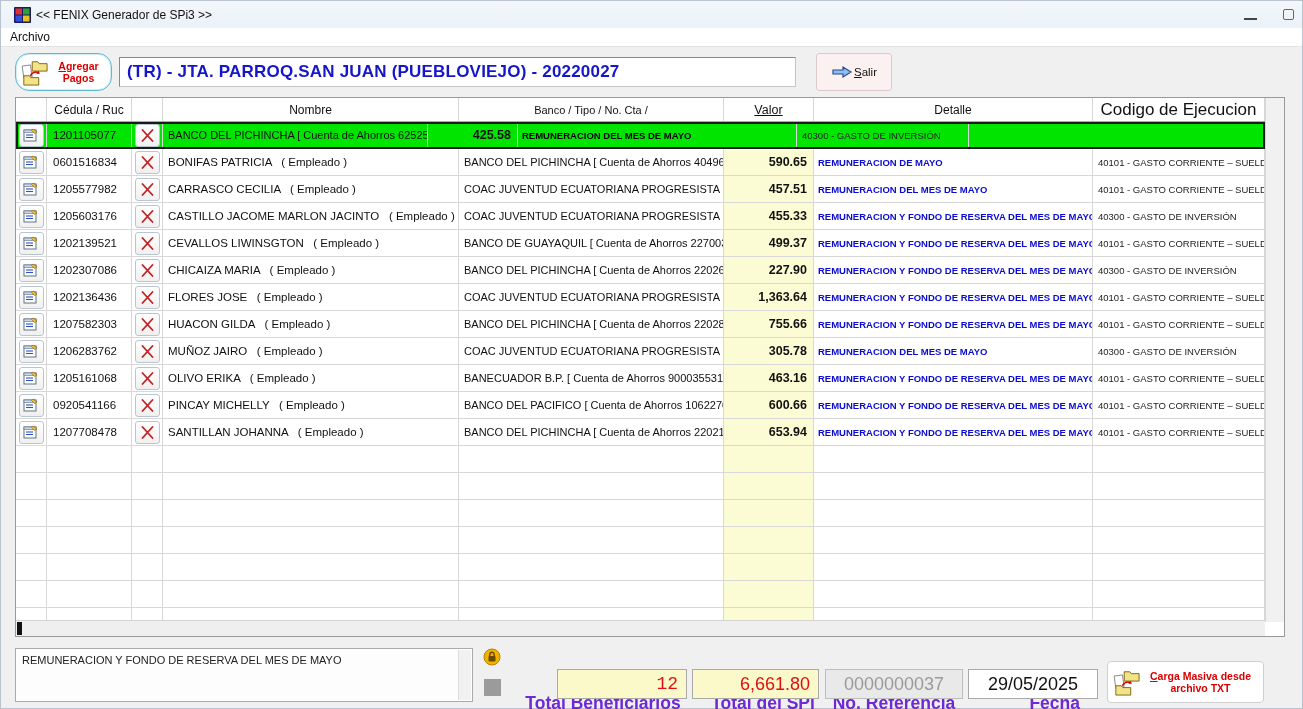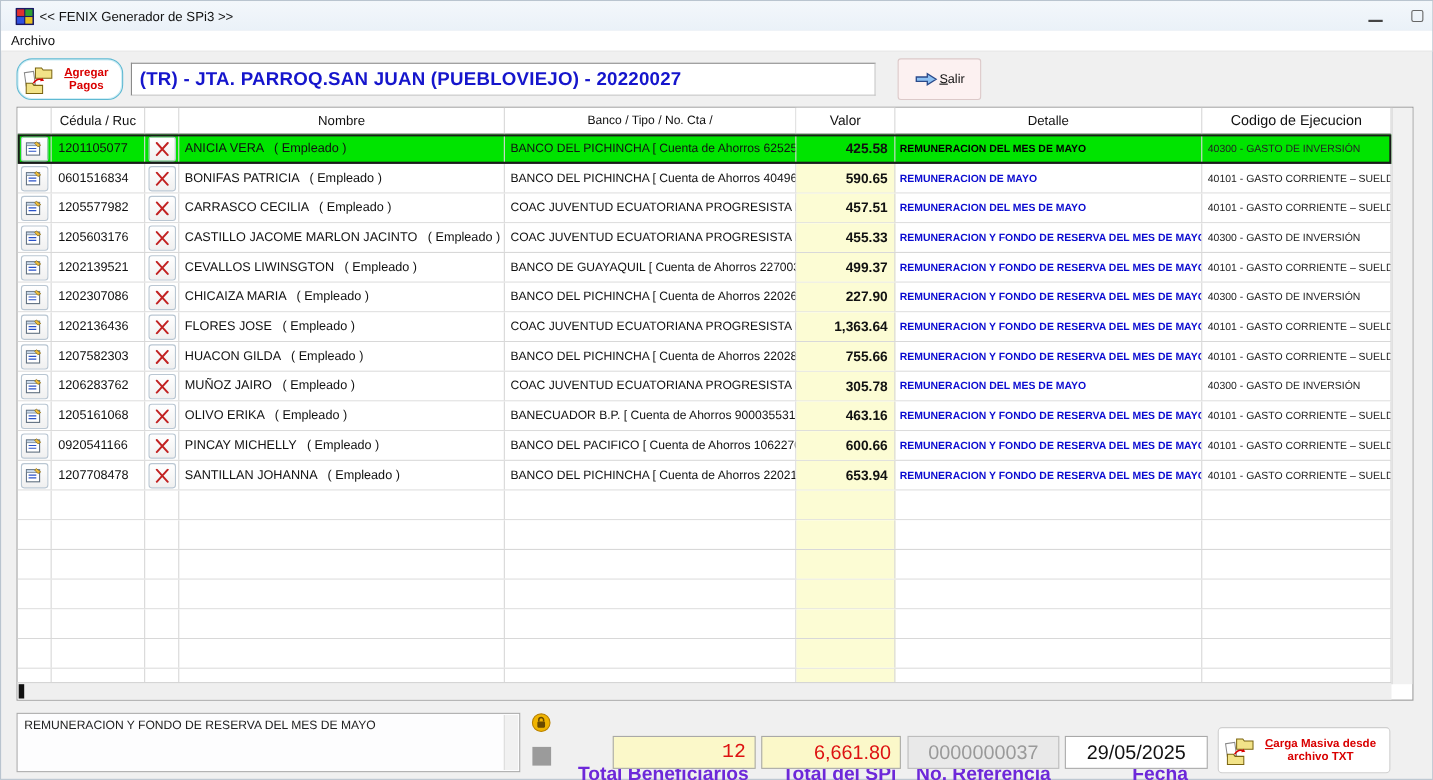--- a/index.html
+++ b/index.html
@@ -117,23 +117,23 @@
   </button>
 
   <div class="grid">
     <div class="grid-inner">
       <div class="grid-header">
         <div class="gh c-icon"></div>
         <div class="gh c-cedula" style="justify-content:center;padding-left:0;">Cédula / Ruc</div>
         <div class="gh c-x"></div>
         <div class="gh c-nombre" style="justify-content:center;padding-left:0;">Nombre</div>
         <div class="gh c-banco" style="justify-content:center;padding-left:0;">Banco / Tipo / No. Cta /</div>
-        <div class="gh c-valor" style="background:#fff;font-weight:normal;justify-content:center;padding-right:0;">Valor</div>
+        <div class="gh c-valor" style="background:#fff;font-weight:normal;justify-content:center;padding-right:0;text-decoration:underline;">Valor</div>
         <div class="gh c-detalle" style="color:#111;font-weight:normal;font-size:12px;justify-content:center;padding-left:0;">Detalle</div>
-        <div class="gh c-codigo" style="color:#111;font-size:13px;justify-content:center;padding-left:0;">Codigo de Ejecucion</div>
+        <div class="gh c-codigo" style="color:#111;font-size:17px;justify-content:center;padding-left:0;">Codigo de Ejecucion</div>
       </div>
       <div class="grid-body">
   <div class="grid-row selected">
     <div class="gc c-icon">
       <span class="cell-btn">
         <svg width="16" height="15" viewBox="0 0 16 15">
           <rect x="1" y="2" width="12" height="11" fill="#fff" stroke="#607080"></rect>
           <rect x="1" y="2" width="12" height="2.5" fill="#c8d8ea" stroke="#607080" stroke-width="0.6"></rect>
           <line x1="3" y1="7" x2="10" y2="7" stroke="#2a52c8" stroke-width="1.1"></line>
           <line x1="3" y1="9.5" x2="10" y2="9.5" stroke="#2a52c8" stroke-width="1.1"></line>
@@ -142,21 +142,20 @@
       </span>
     </div>
     <div class="gc c-cedula">1201105077</div>
     <div class="gc c-x">
       <span class="cell-btn">
         <svg width="13" height="13" viewBox="0 0 13 13">
           <path d="M1.5 1 L11.5 12 M11.5 1 L1.5 12" stroke="#c22222" stroke-width="1.8" stroke-linecap="round"></path>
         </svg>
       </span>
     </div>
-    <div class="gc c-nombre">ANICIA VERA   ( Empleado )</div>
     <div class="gc c-banco">BANCO DEL PICHINCHA [ Cuenta de Ahorros 6252593400 ]</div>
     <div class="gc c-valor">425.58</div>
     <div class="gc c-detalle">REMUNERACION DEL MES DE MAYO</div>
     <div class="gc c-codigo">40300 - GASTO DE INVERSIÓN</div>
   </div>
 
   <div class="grid-row">
     <div class="gc c-icon">
       <span class="cell-btn">
         <svg width="16" height="15" viewBox="0 0 16 15">

